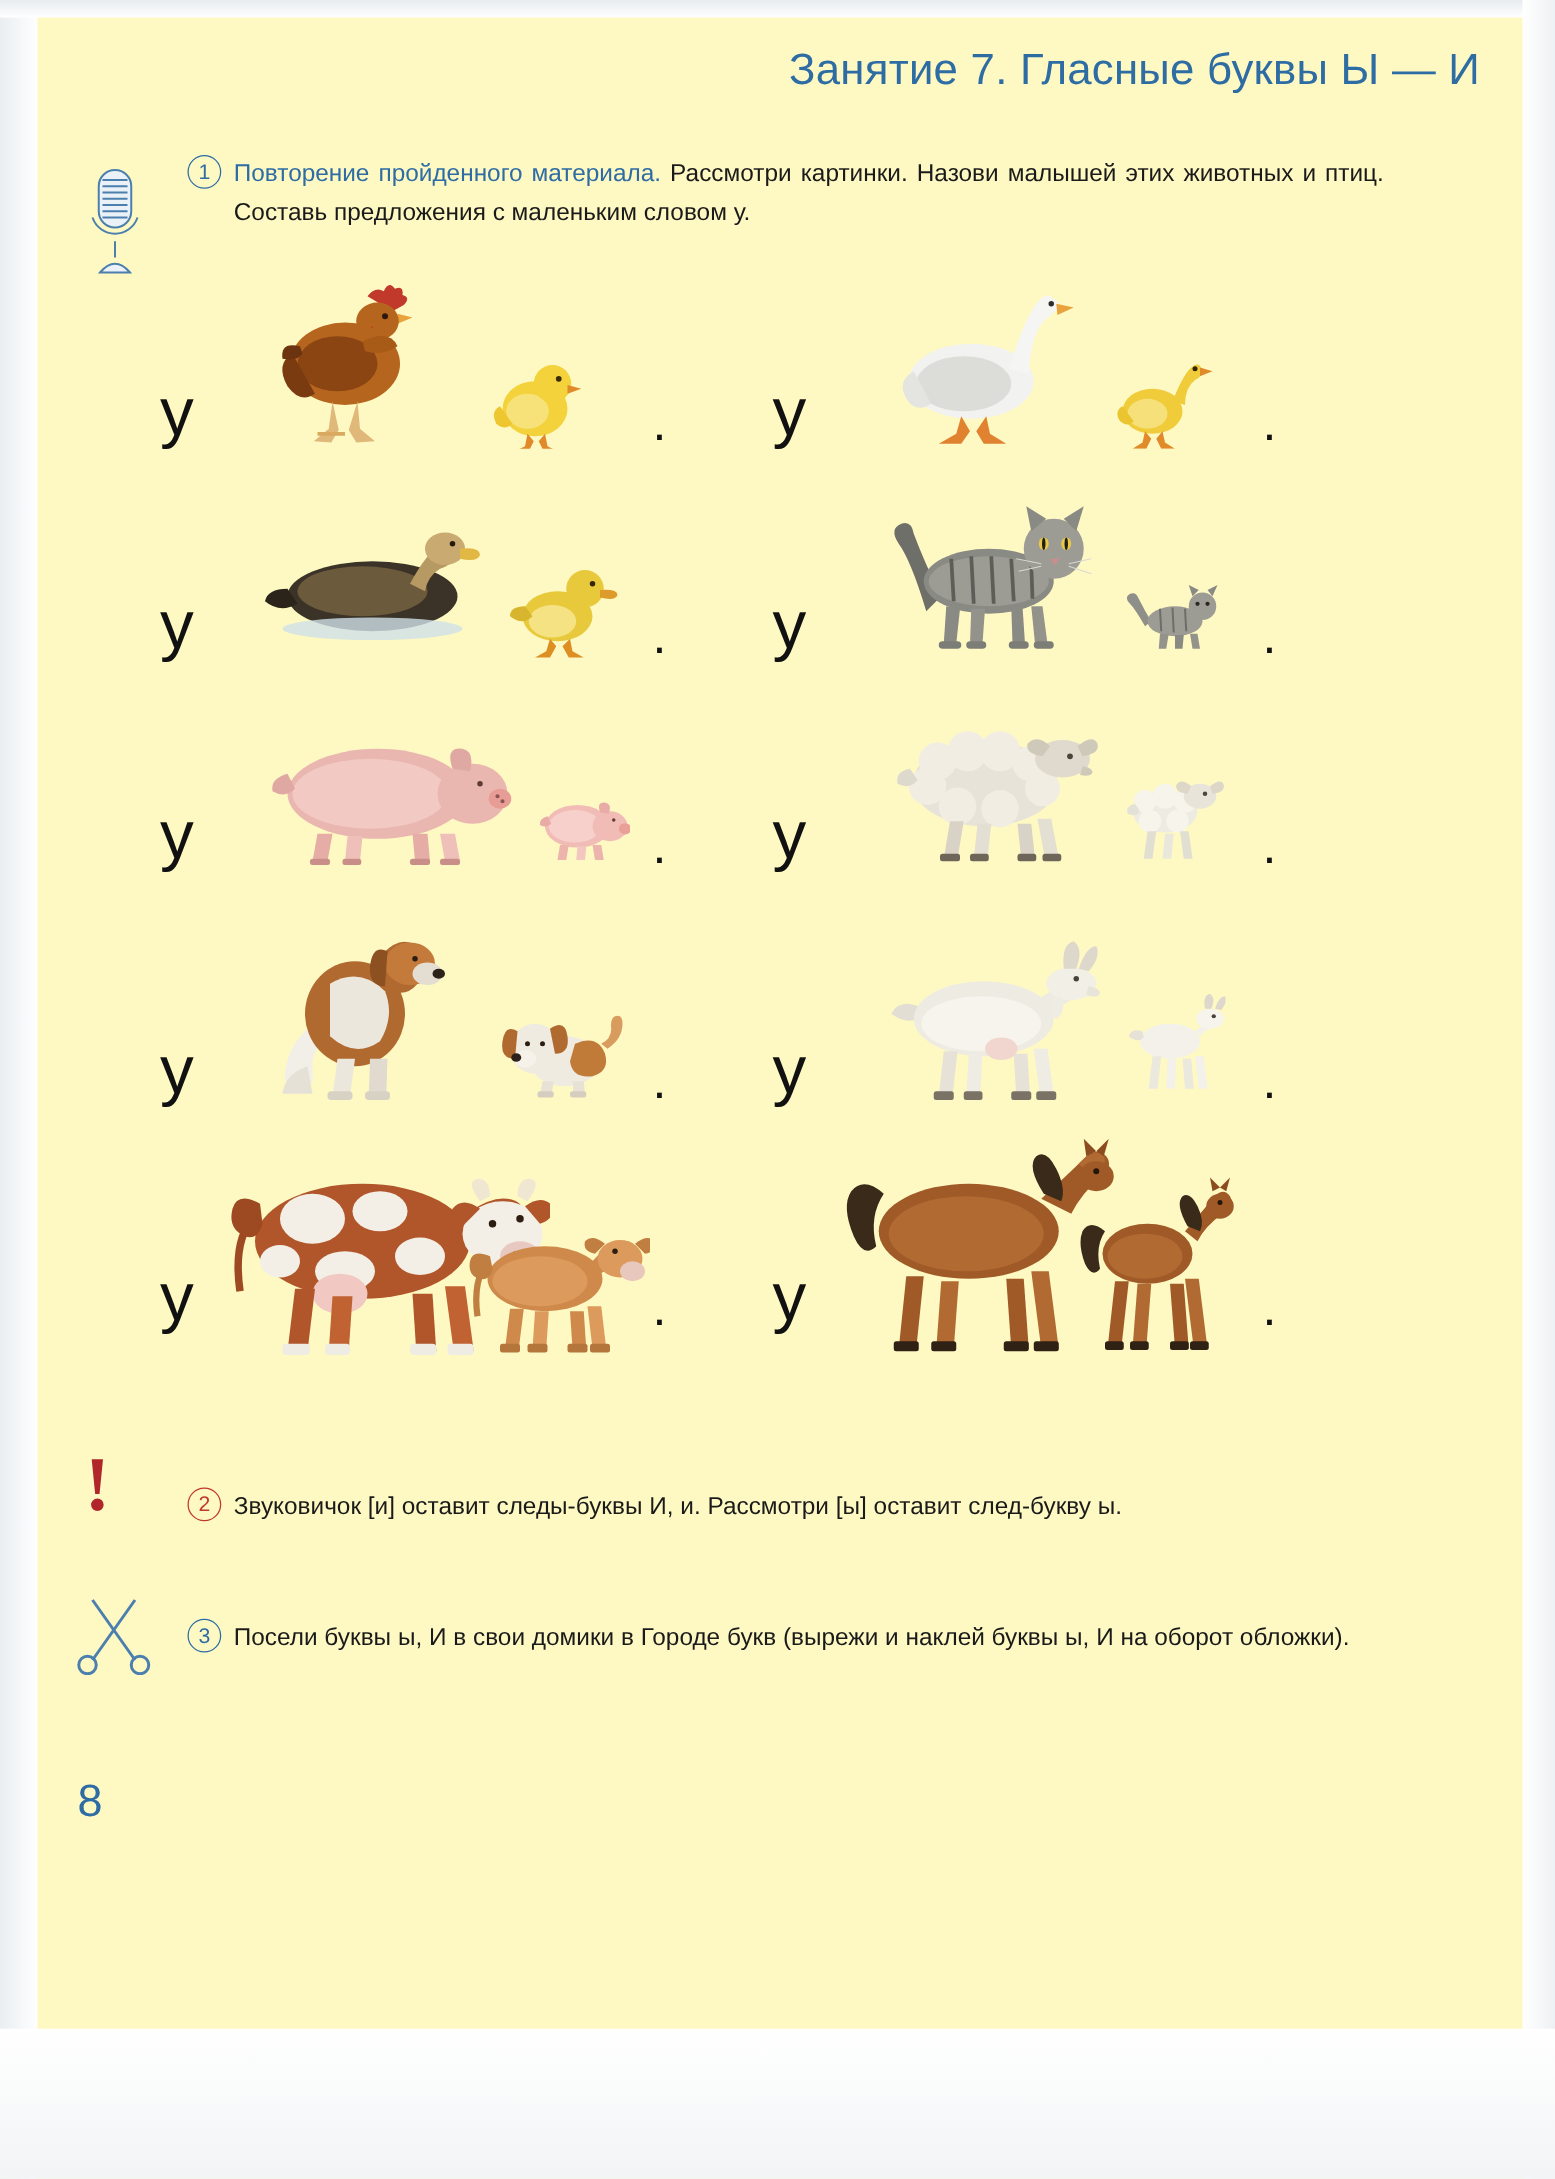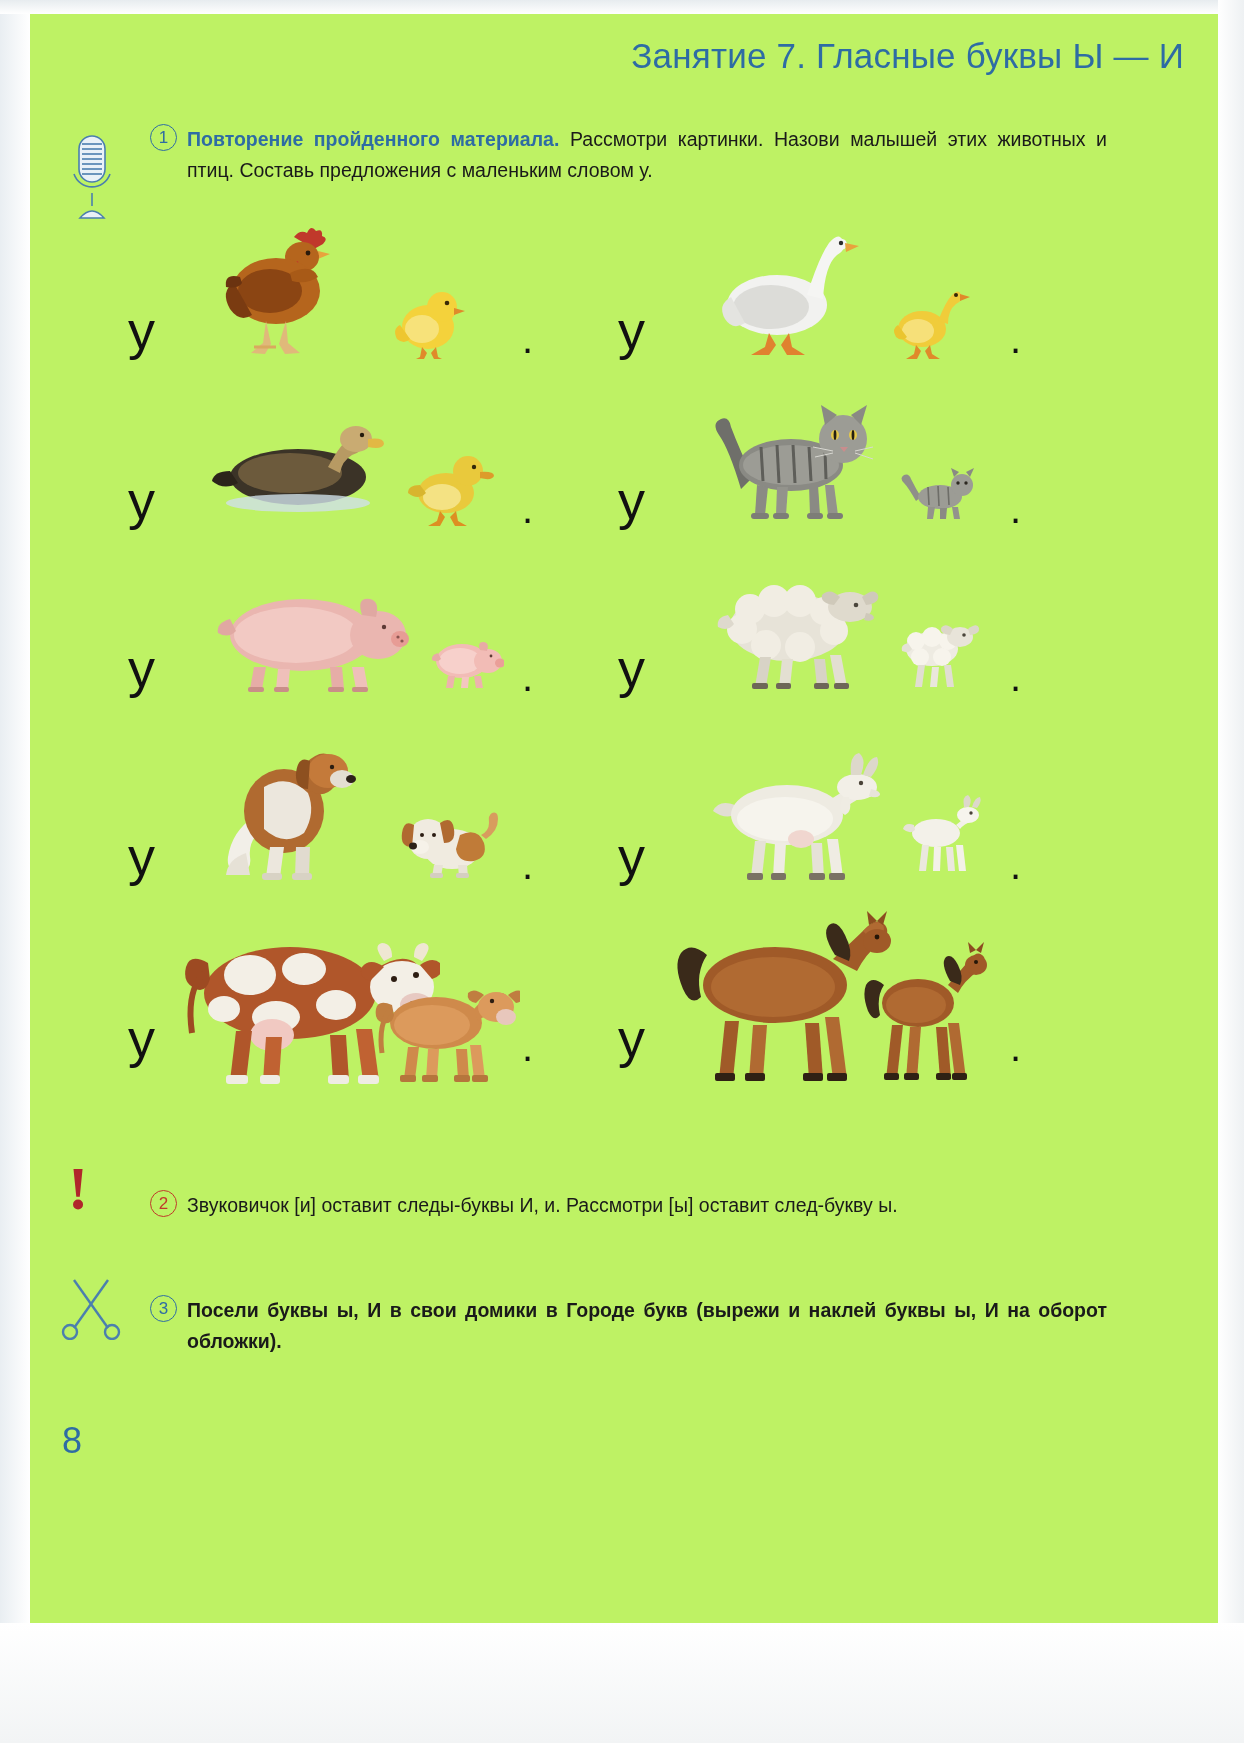--- a/index.html
+++ b/index.html
@@ -13,21 +13,21 @@
     position: relative;
     font-family: "Liberation Sans", sans-serif;
     color: #1a1a1a;
     overflow: hidden;
   }
   .page {
     position: absolute;
     left: 0; top: 0;
     width: 1244px;
     height: 1743px;
-    background: #bef264;
+    background: #fef9c3;
   }
   
   .page-edge-left {
     position: absolute;
     left: 0; top: 0; width: 30px; height: 1743px;
     background: linear-gradient(to right, #e9eef2 0%, #ffffff 100%);
   }
   .page-edge-top {
     position: absolute;
     left: 0; top: 0; width: 1244px; height: 14px;
@@ -77,21 +77,21 @@
   }
   .task-text {
     position: absolute;
     font-size: 19.5px;
     line-height: 31px;
     color: #1a1a1a;
     text-align: justify;
   }
   .task-text b.blue {
     color: #2e6ca4;
-    font-weight: 700;
+    font-weight: 400;
   }
   .task-text b {
     font-weight: 700;
   }
 
   
   .mic-icon {
     position: absolute;
     left: 66px; top: 132px;
     width: 54px; height: 90px;
@@ -665,17 +665,17 @@
         <line x1="14" y1="10" x2="48" y2="58"></line>
         <line x1="48" y1="10" x2="14" y2="58"></line>
         <circle cx="10" cy="62" r="7"></circle>
         <circle cx="52" cy="62" r="7"></circle>
       </g>
     </svg>
   </div>
 
   <div class="task" style="left:150px; top:1295px; width:960px;">
     <div class="task-num">3</div>
-    <div class="task-text" style="left:37px; top:0; width:920px;font-weight:bold;">Посели буквы ы, И в свои домики в Городе букв (вырежи и наклей буквы ы, И на оборот обложки).</div>
+    <div class="task-text" style="left:37px; top:0; width:920px;">Посели буквы ы, И в свои домики в Городе букв (вырежи и наклей буквы ы, И на оборот обложки).</div>
   </div>
 
   <div class="page-number">8</div>
 </div>
 
 </body></html>

